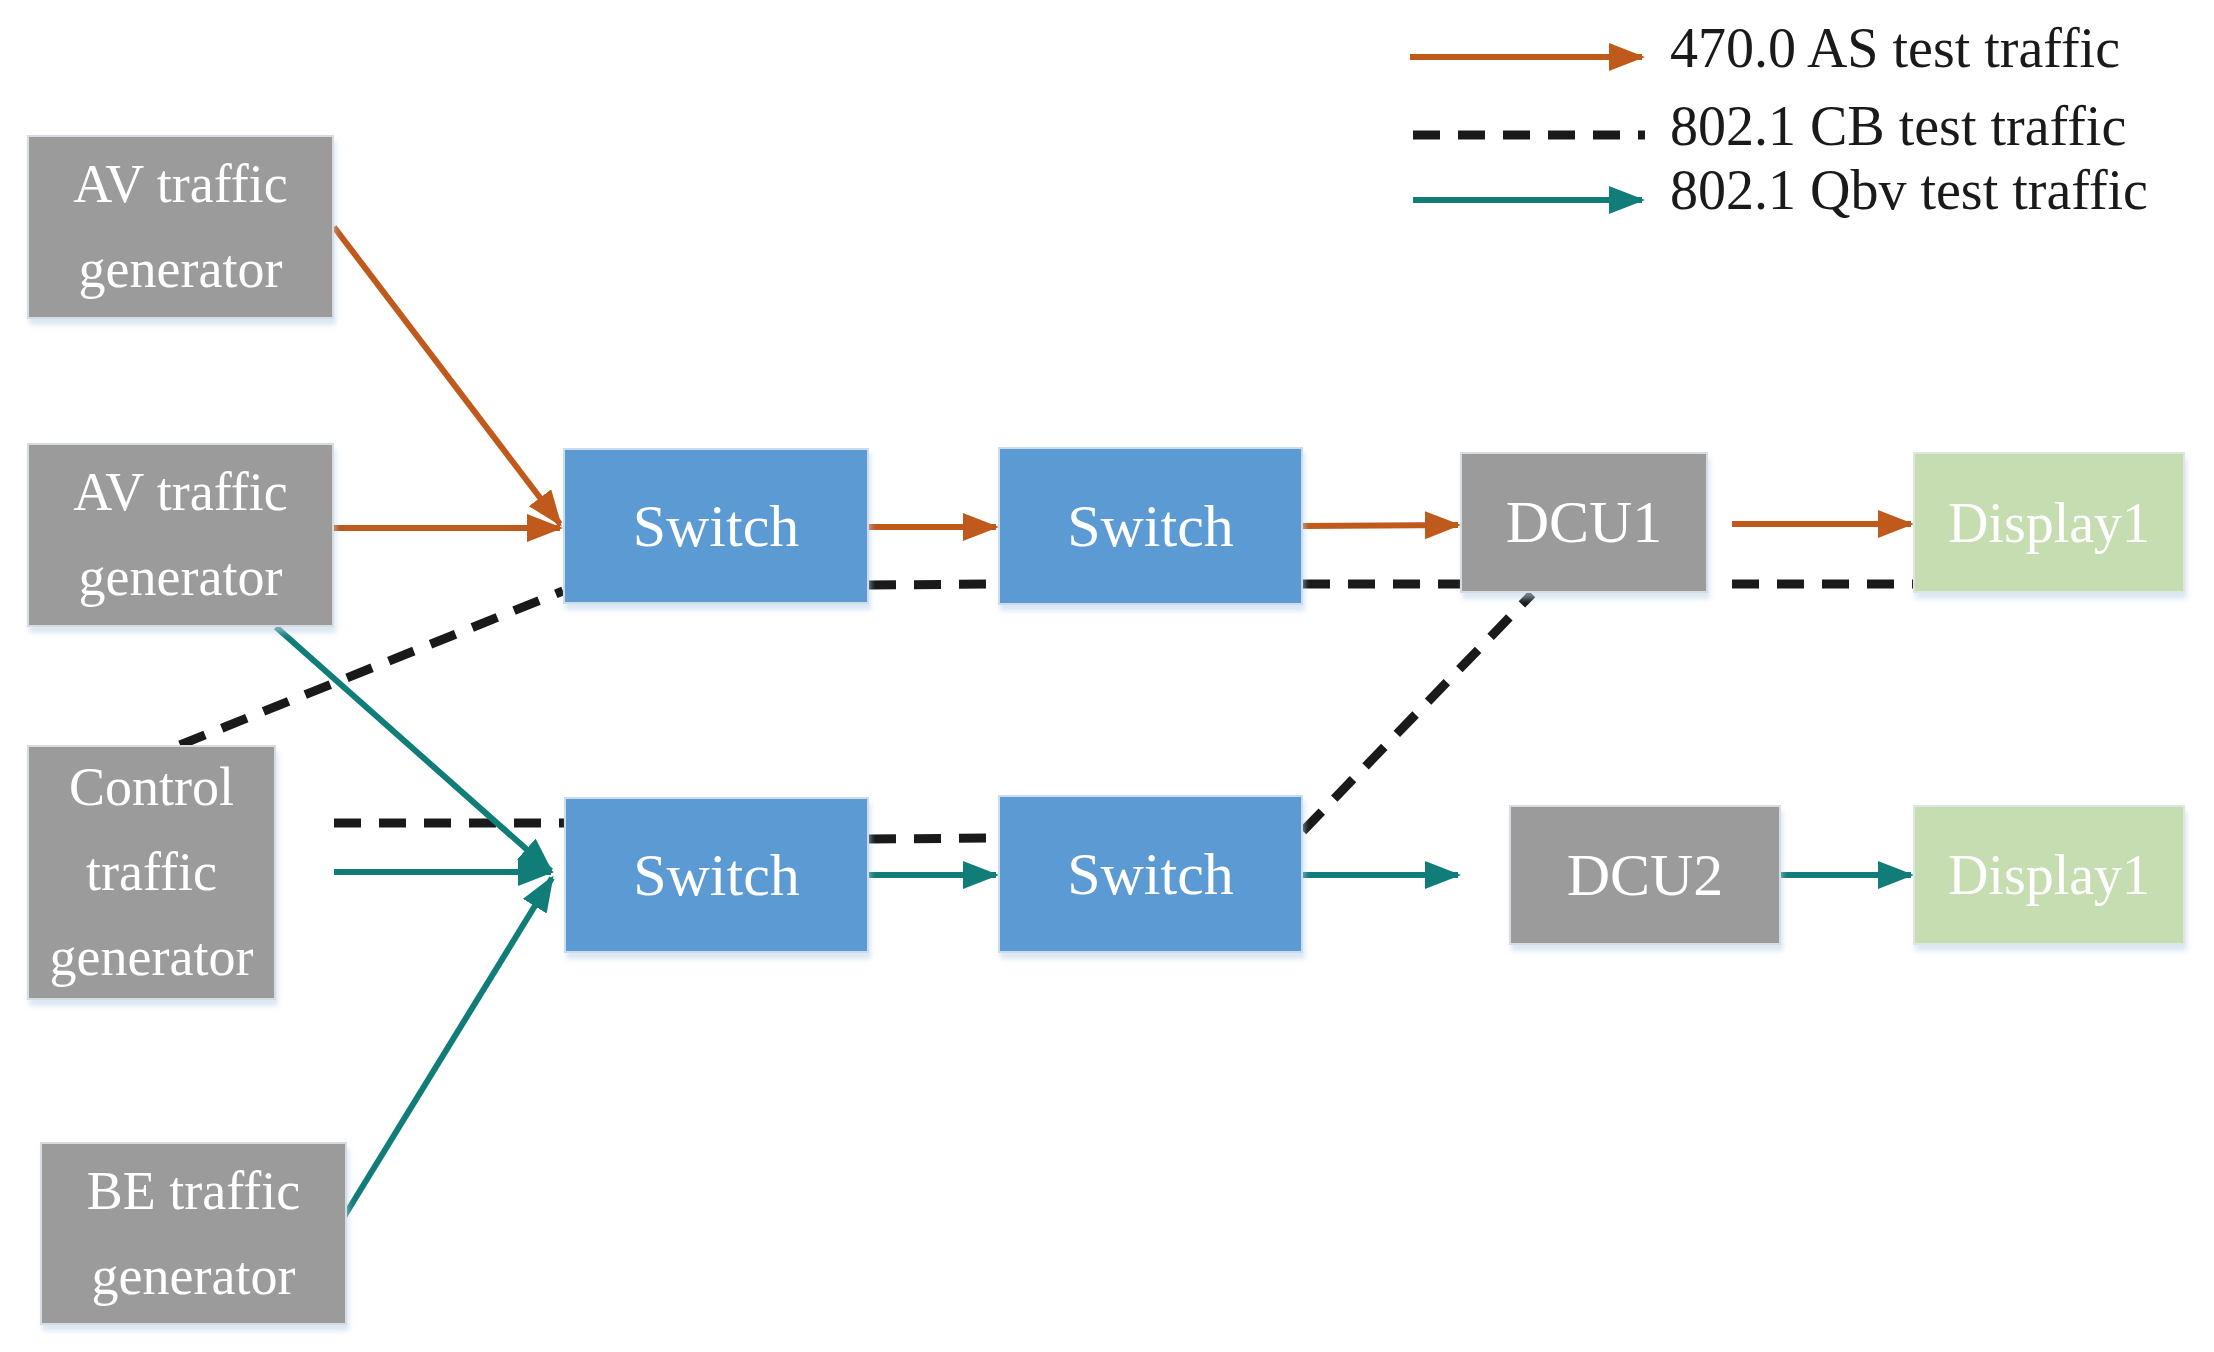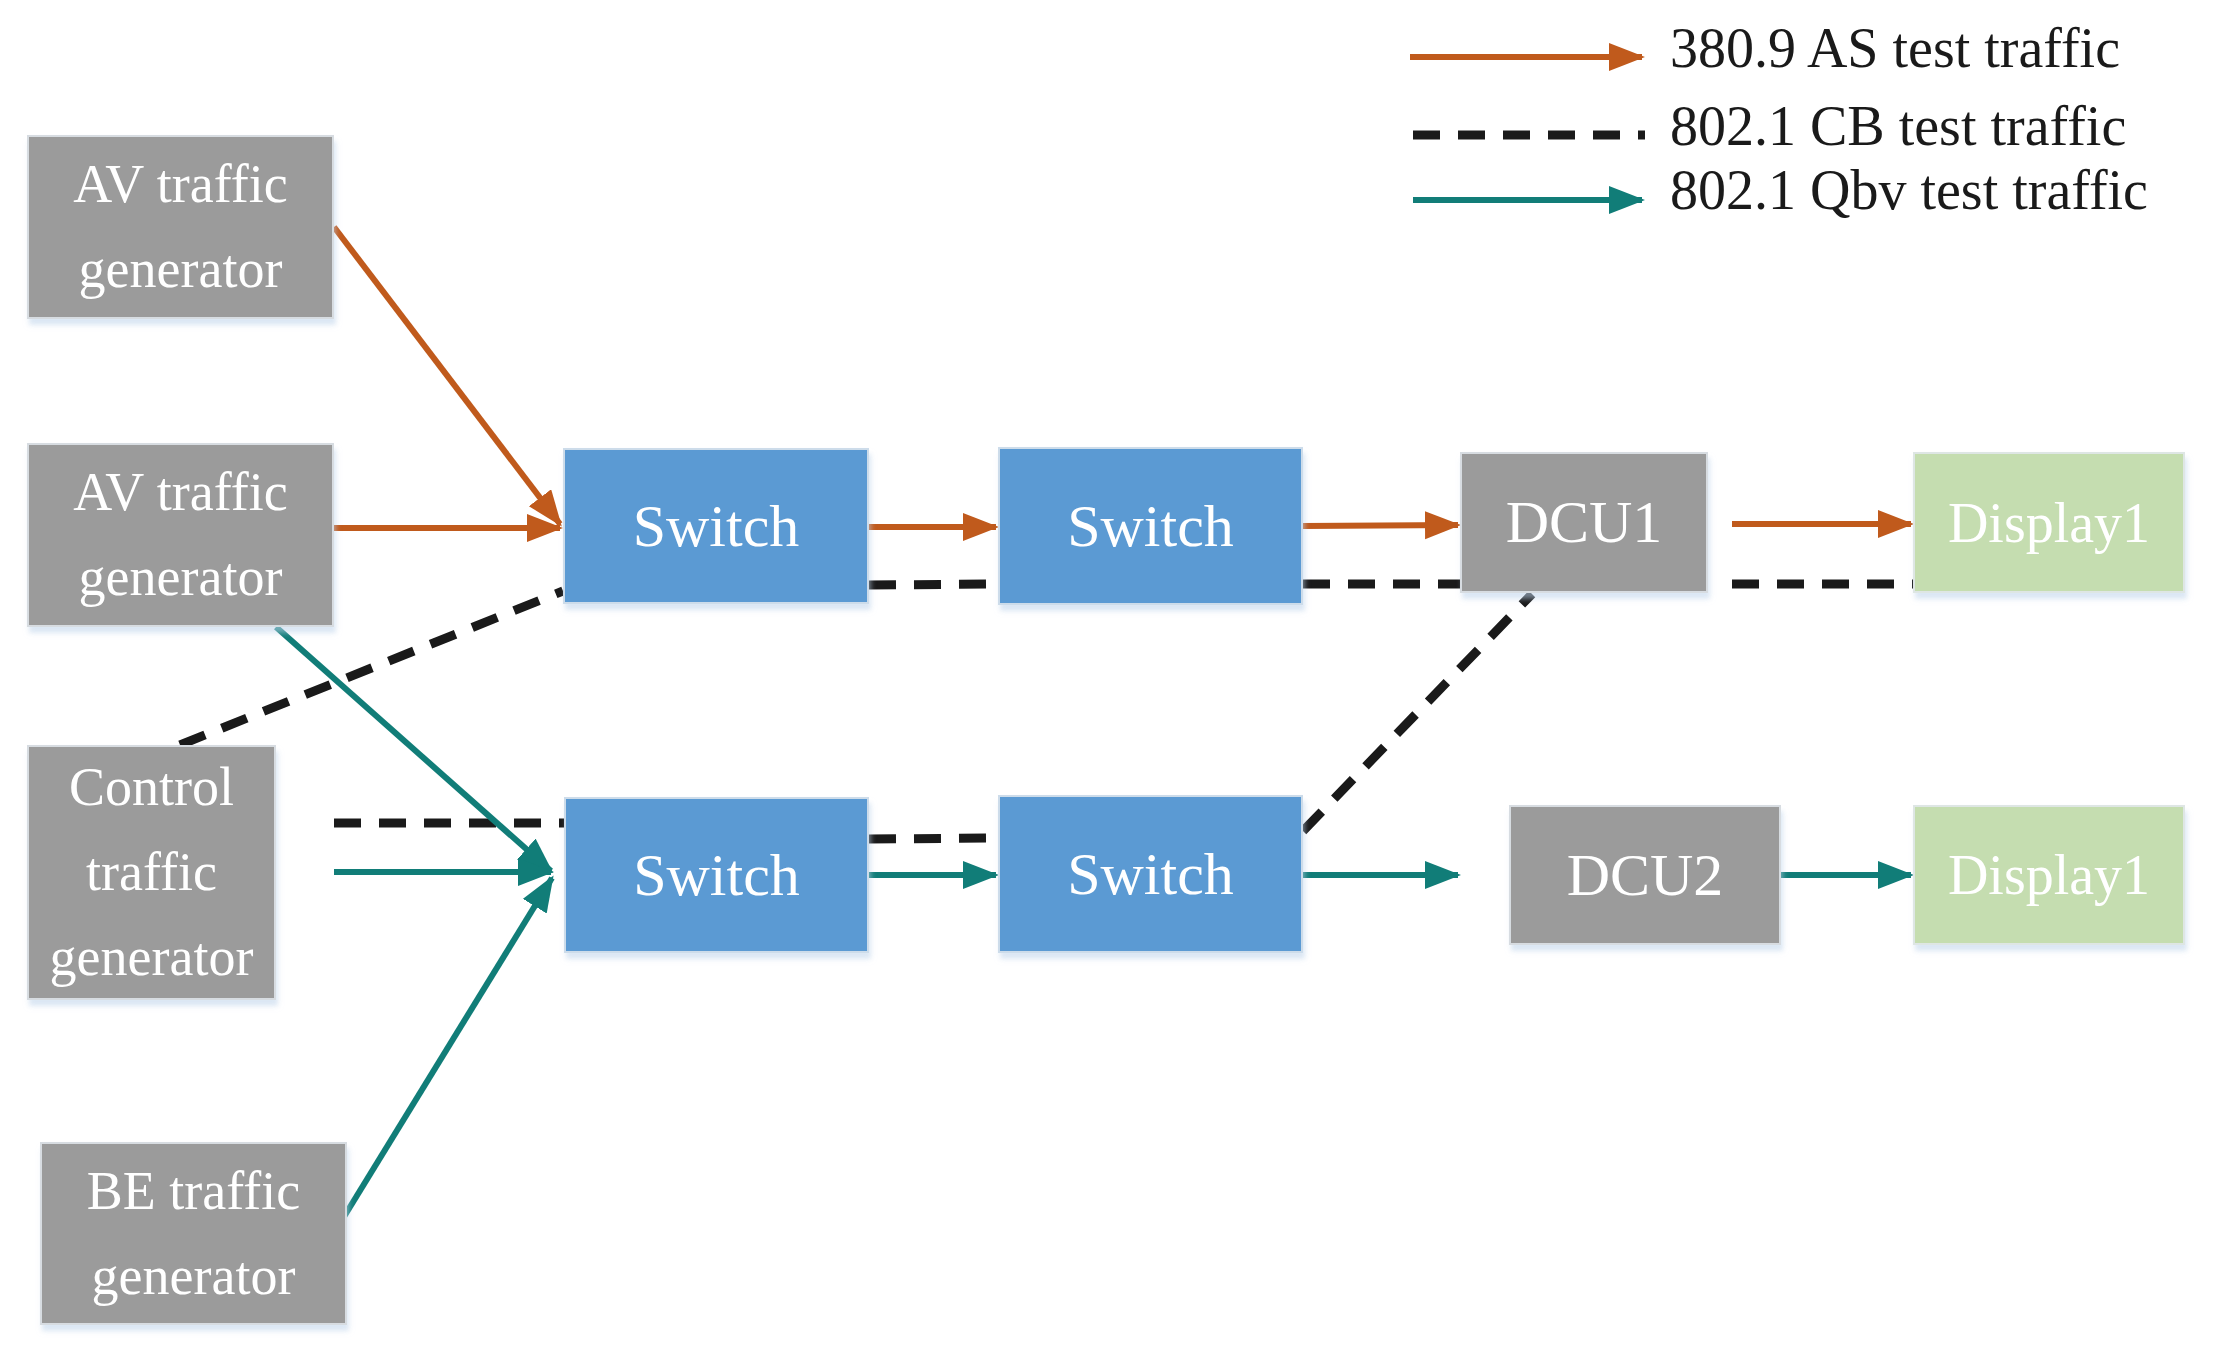--- a/index.html
+++ b/index.html
@@ -114,17 +114,17 @@
   <div class="node gen" style="left: 40px; top: 1142px; width: 307px; height: 183px;">BE traffic generator</div>
   <div class="node switch" style="left: 563px; top: 448px; width: 306px; height: 156px;">Switch</div>
   <div class="node switch" style="left: 998px; top: 447px; width: 305px; height: 158px;">Switch</div>
   <div class="node dcu" style="left: 1460px; top: 452px; width: 248px; height: 141px;">DCU1</div>
   <div class="node display" style="left: 1913px; top: 452px; width: 272px; height: 141px;">Display1</div>
   <div class="node switch" style="left: 564px; top: 797px; width: 305px; height: 156px;">Switch</div>
   <div class="node switch" style="left: 998px; top: 795px; width: 305px; height: 158px;">Switch</div>
   <div class="node dcu" style="left: 1509px; top: 805px; width: 272px; height: 140px;">DCU2</div>
   <div class="node display" style="left: 1913px; top: 805px; width: 272px; height: 140px;">Display1</div>
 
-  <div class="legend-label" id="legend-label-0">380.9 AS test traffic</div>
+  <div class="legend-label" id="legend-label-0">470.0 AS test traffic</div>
   <div class="legend-label" id="legend-label-1">802.1 CB test traffic</div>
   <div class="legend-label" id="legend-label-2">802.1 Qbv test traffic</div>
 
 </div>
 
 </body></html>

